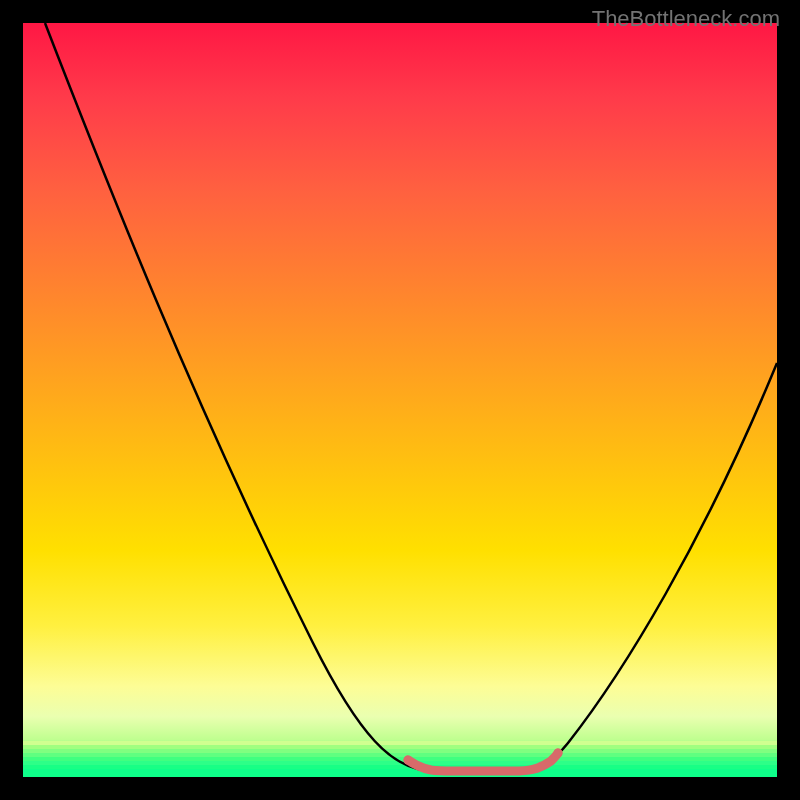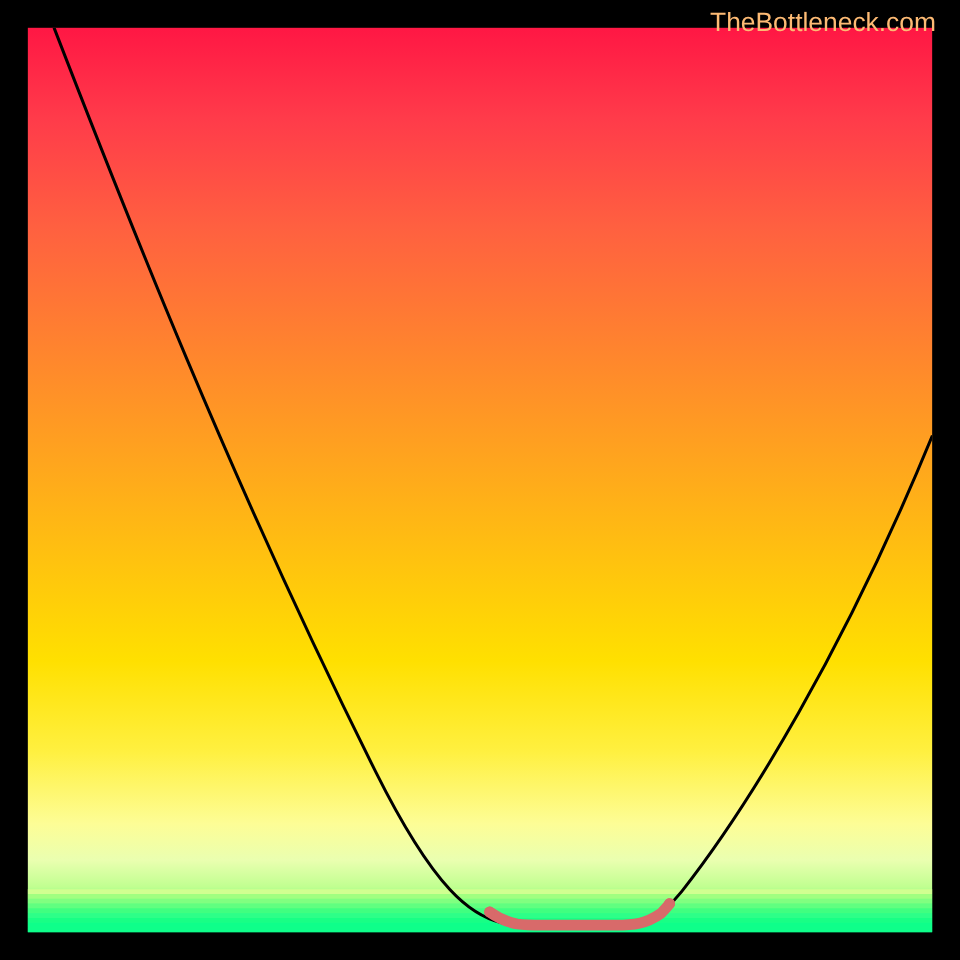--- a/index.html
+++ b/index.html
@@ -7,21 +7,21 @@
     width: 800px;
     height: 800px;
     background: #000;
     position: relative;
     font-family: Arial, sans-serif;
   }
   .watermark {
     position: absolute;
     top: 6px;
     right: 20px;
-    color: #fdba74;
+    color: #737373;
     font-size: 22px;
     z-index: 10;
   }
   .plot-area {
     position: absolute;
     left: 23px;
     top: 23px;
     width: 754px;
     height: 754px;
     overflow: hidden;

